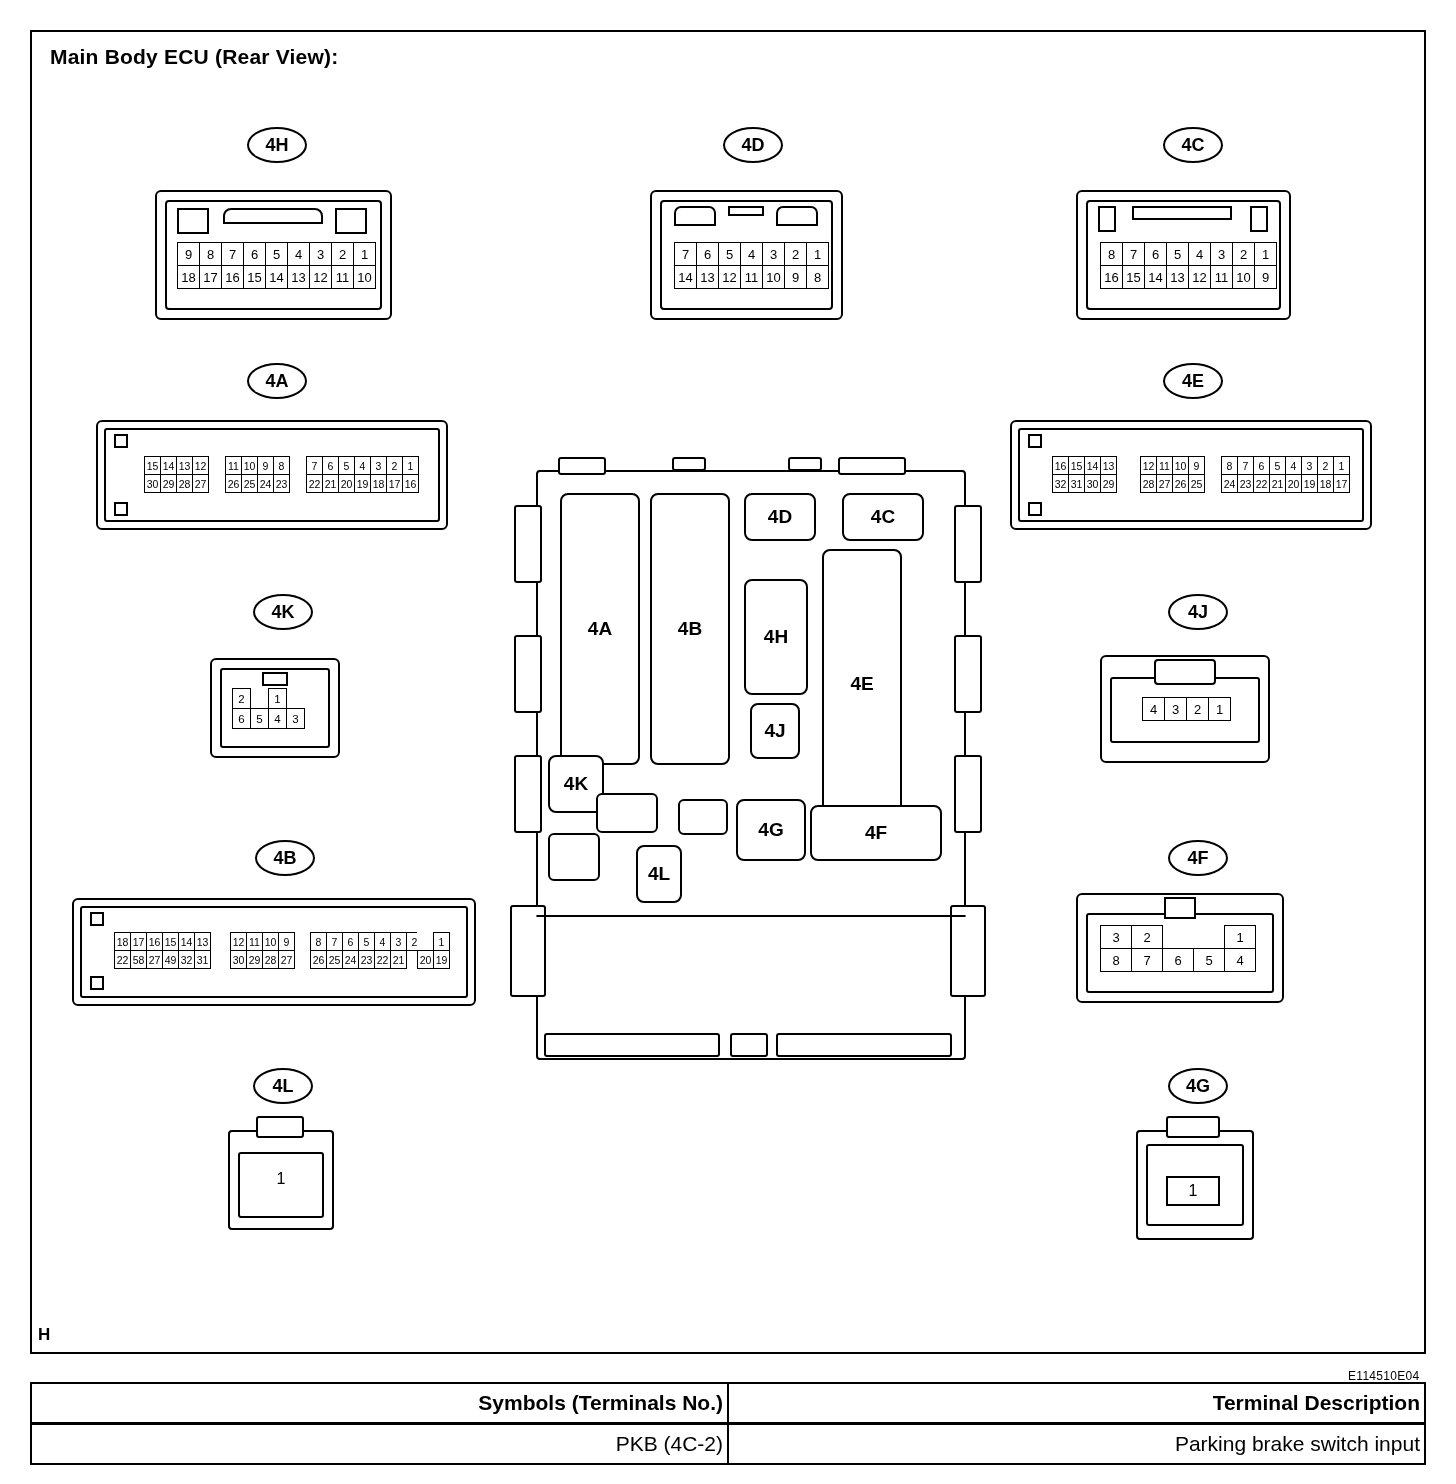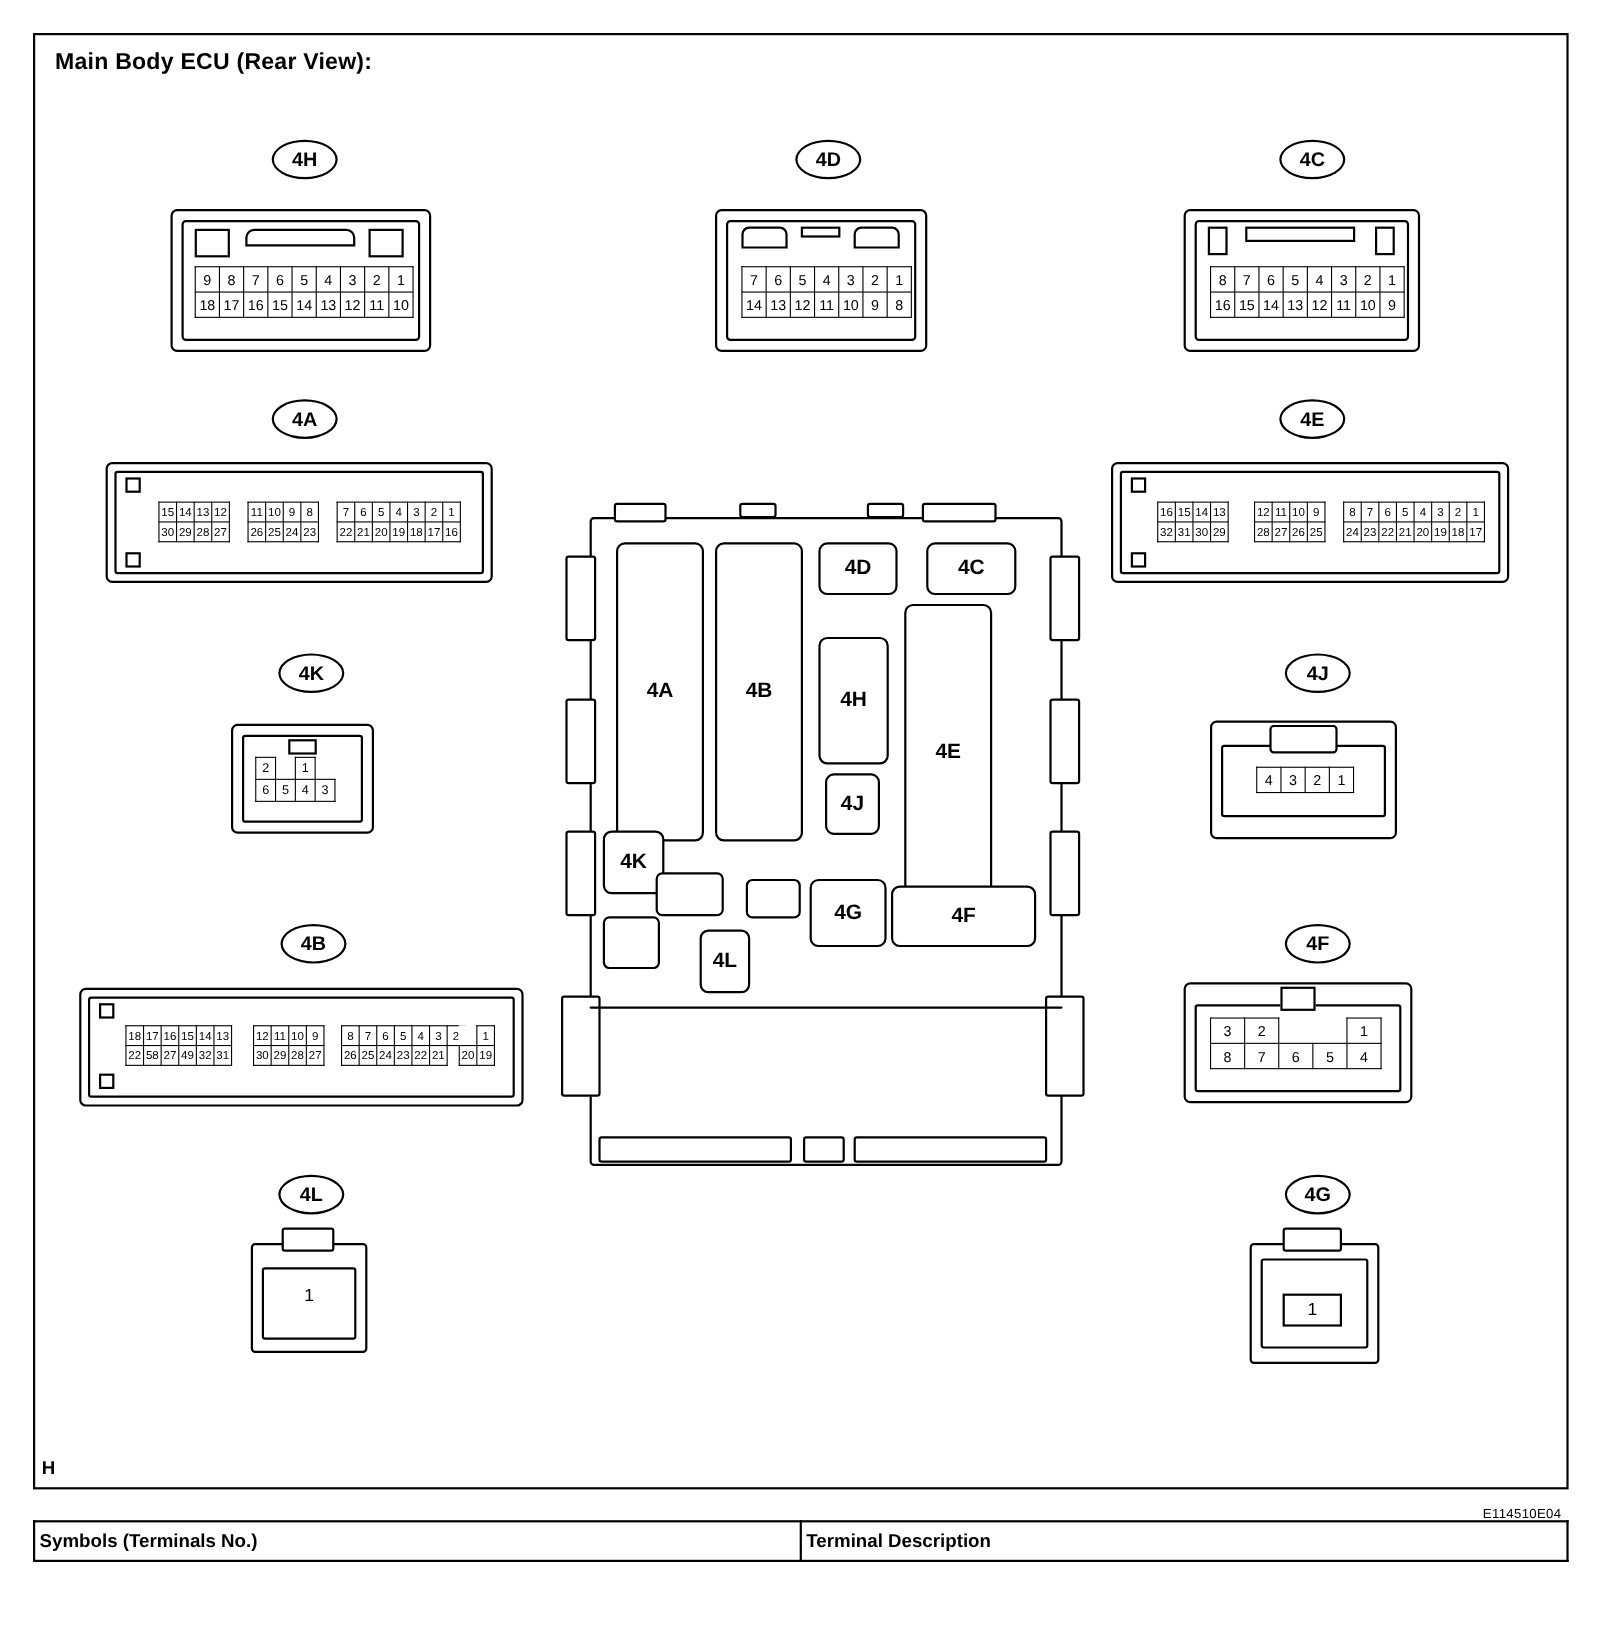--- a/index.html
+++ b/index.html
@@ -32,21 +32,21 @@
   
   .ecu{position:absolute;left:508px;top:455px;width:480px;height:620px;}
   .ecu .body{position:absolute;left:28px;top:15px;width:430px;height:590px;border:2.5px solid #000;border-radius:4px;background:#fff;box-sizing:border-box;}
   .ecu .tab{position:absolute;border:2.5px solid #000;background:#fff;box-sizing:border-box;border-radius:3px;}
   .ecu .port{position:absolute;border:2.5px solid #000;background:#fff;box-sizing:border-box;border-radius:8px;
              display:flex;align-items:center;justify-content:center;font-size:19px;font-weight:bold;}
   .ecu .plain{position:absolute;border:2.5px solid #000;background:#fff;box-sizing:border-box;border-radius:6px;}
 
   
   .btable{position:absolute;left:30px;top:1382px;width:1396px;border-collapse:collapse;}
-  .btable th,.btable td{border:2px solid #000;text-align:left;font-size:17px;padding:7px 4px;}
+  .btable th,.btable td{border:2px solid #000;text-align:right;font-size:21px;padding:7px 4px;}
   .btable th{font-weight:bold;}
   .btable td{font-weight:normal;}
   .btable .sep{border-top:3px solid #000;}
 </style>
 </head>
 <body>
 
 <div id="page">
 
   <div class="frame"></div>
@@ -476,16 +476,20 @@
     <div class="plain" style="left:170px;top:344px;width:50px;height:36px;"></div>
     <div class="plain" style="left:40px;top:378px;width:52px;height:48px;"></div>
   </div>
 
   <table class="btable">
     <tbody>
         <tr>
       <th style="width:50%">Symbols (Terminals No.)</th>
       <th style="width:50%">Terminal Description</th>
     </tr>
+    <tr>
+      <td class="sep">PKB (4C-2)</td>
+      <td class="sep">Parking brake switch input</td>
+    </tr>
   </tbody>
     </table>
 
 </div>
 
 </body></html>

